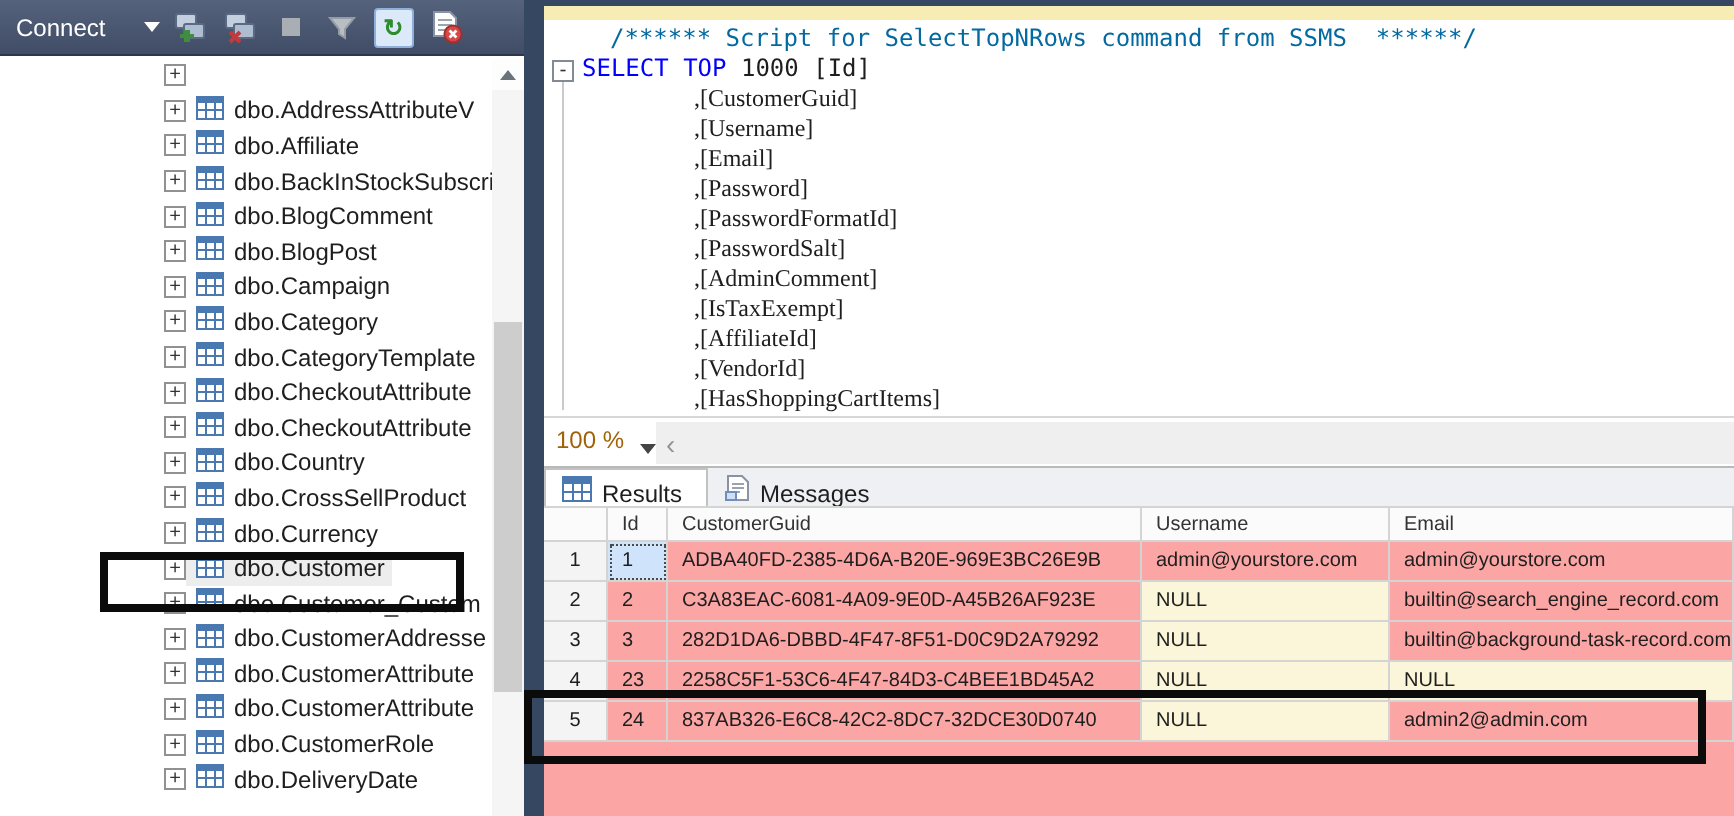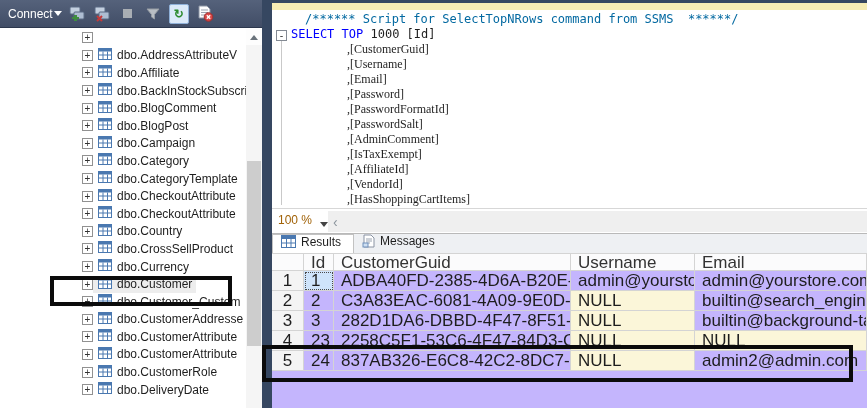--- a/index.html
+++ b/index.html
@@ -3,21 +3,21 @@
 <meta charset="utf-8">
 <style>
   html,body{margin:0;padding:0;background:#888;}
   .app{position:relative;width:867px;height:408px;background:#ffffff;overflow:hidden;
        font-family:"Liberation Sans",sans-serif;font-size:12px;color:#1e1e1e;}
 
   
   .oe-toolbar{position:absolute;left:0;top:0;width:262px;height:28px;
     background:linear-gradient(#55627b,#414d66);border-bottom:1px solid #2c374d;
     display:flex;align-items:center;gap:7px;padding-left:8px;box-sizing:border-box;}
-  .connect-btn{display:flex;align-items:center;gap:1px;color:#fff;cursor:default;}
+  .connect-btn{display:flex;align-items:center;gap:19px;color:#fff;cursor:default;}
   .dd-arrow{width:0;height:0;border-left:4px solid transparent;border-right:4px solid transparent;border-top:5px solid #fff;}
   .tb-icon{width:18px;height:18px;display:flex;align-items:center;justify-content:center;}
   .tb-icon svg{display:block;}
   .refresh-box{border:1px solid #8fb0d8;background:#dce9f8;border-radius:2px;color:#2e8b2e;
     font-weight:bold;font-size:12px;line-height:16px;text-align:center;}
 
   .tree{position:absolute;left:0;top:29px;width:246px;bottom:0;background:#fff;overflow:hidden;}
   .trow{position:relative;height:17.6px;display:flex;align-items:center;}
   .plusbox{margin-left:82px;width:11px;height:11px;border:1px solid #919191;background:#fff;
     font-size:10px;line-height:9px;text-align:center;color:#333;box-sizing:border-box;flex:none;}
@@ -52,27 +52,27 @@
   
   .zoombar{position:absolute;left:0;top:208px;right:0;height:25px;background:#fff;border-top:1px solid #d7d7d7;}
   .zoomctl{position:absolute;left:6px;top:4px;display:flex;align-items:flex-end;gap:8px;color:#a16207;}
   .zoom-dd{width:0;height:0;border-left:4px solid transparent;border-right:4px solid transparent;border-top:5px solid #444;}
   .hscroll{position:absolute;left:56px;right:0;top:2px;bottom:2px;background:#efefef;display:flex;align-items:center;}
   .hs-arrow{color:#8a949c;font-size:14px;padding-left:5px;}
 
   
   .tabstrip{position:absolute;left:0;top:233px;right:0;height:20px;background:#eef0f3;border-top:1px solid #b9b9b9;
     display:flex;align-items:flex-end;}
-  .tab{display:flex;align-items:flex-start;gap:5px;height:20px;padding:0 12px 0 8px;box-sizing:border-box;}
+  .tab{display:flex;align-items:flex-end;gap:5px;height:20px;padding:0 12px 0 8px;box-sizing:border-box;}
   .tab.active{background:#fff;border:1px solid #c2c2c2;border-bottom:none;}
   .tab .ticon{flex:none;}
 
   
-  .grid{position:absolute;left:0;top:253px;right:0;bottom:0;background:#c4b5fd;
-    font-size:17px;color:#1e1e1e;}
+  .grid{position:absolute;left:0;top:253px;right:0;bottom:0;background:#fca5a5;
+    font-size:10px;color:#1e1e1e;}
   .grow{display:grid;grid-template-columns:32px 30px 237px 124px 1fr;}
   .gcell{height:20px;line-height:20px;padding:0 0 0 7px;border-right:1px solid #d4d4d4;
     border-bottom:1px solid #d4d4d4;overflow:hidden;white-space:nowrap;box-sizing:border-box;}
   .ghead .gcell{height:18px;line-height:18px;background:#fbfbfc;border-top:1px solid #d4d4d4;color:#333;}
   .c-num{background:#f4f4f4;text-align:center;padding-left:0;}
   .null{background:#fbf6d9;}
   .sel{background:#cfe4fb;outline:1px dotted #4a4a4a;outline-offset:-2px;}
 
   
   .anno{position:absolute;border:4px solid #0b0b0b;pointer-events:none;z-index:9;}

